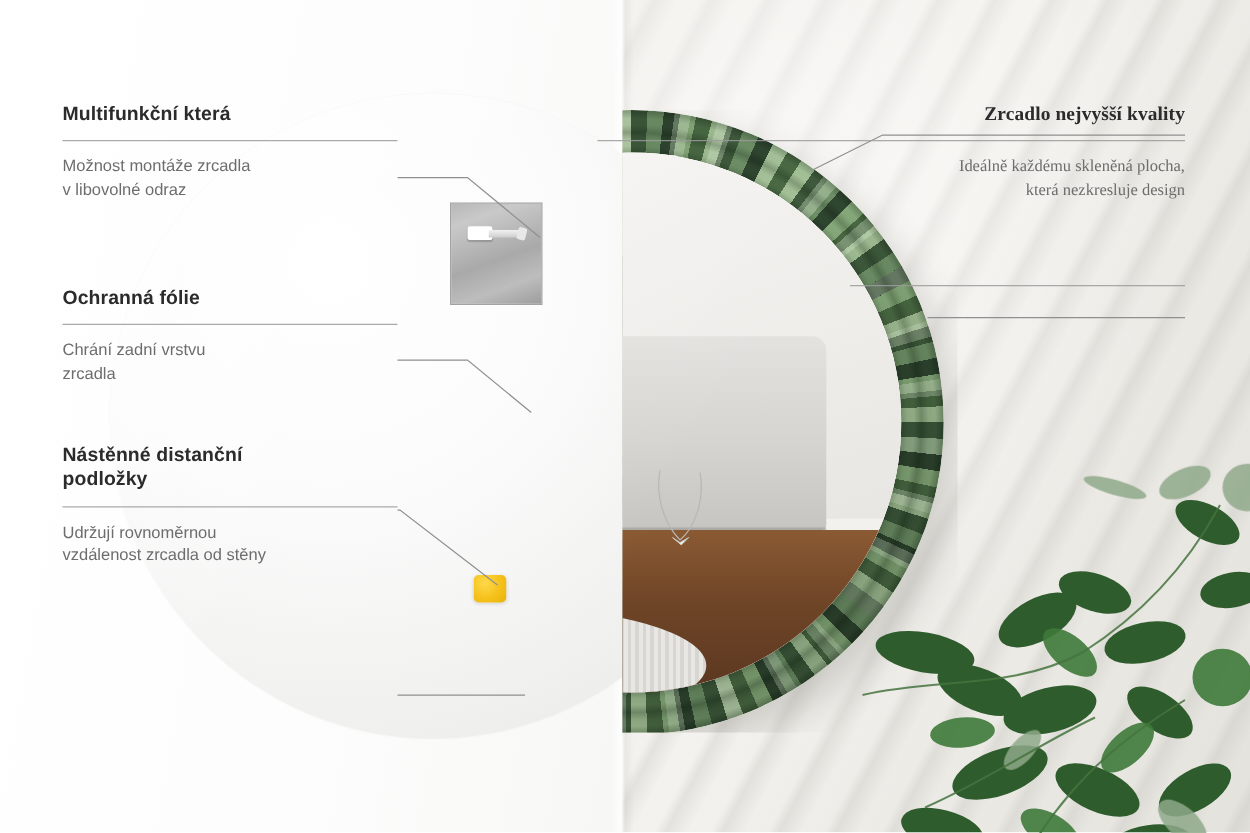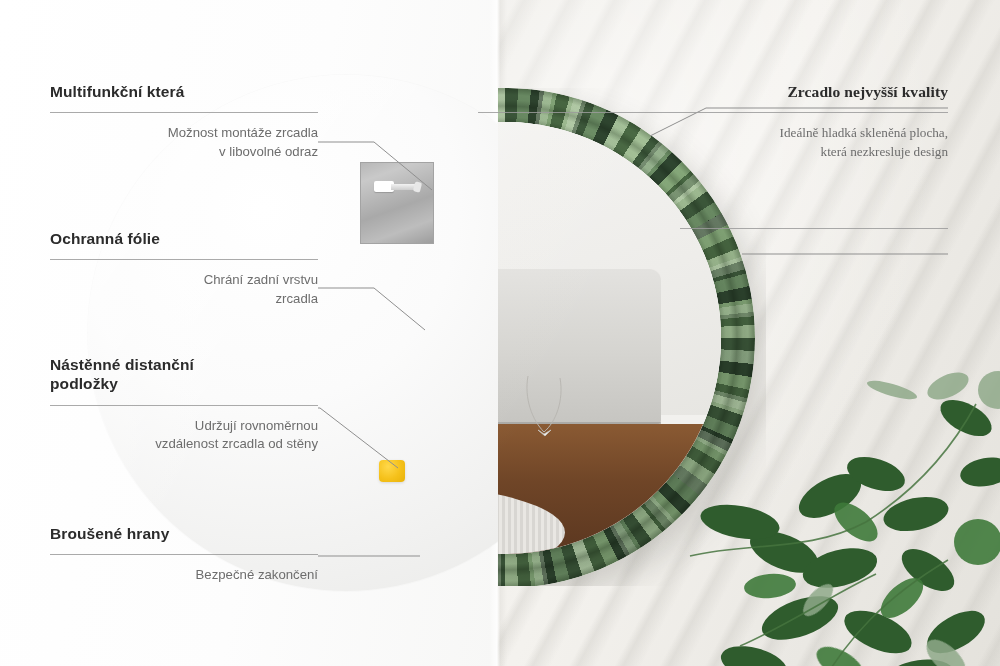--- a/index.html
+++ b/index.html
@@ -233,21 +233,20 @@
     color:#2b2b2b;
     letter-spacing:0.1px;
     line-height:1.25;
   }
   .callout p {
     margin:11px 0 0 0;
     font-size: 13.2px;
     font-weight: 400;
     color:#6d6d6d;
     line-height:1.42;
-    text-align:right;
   }
   .rule {
     height:1px;
     background:#9b9b9b;
     opacity:0.85;
   }
   .left-callout { left:50px; text-align:left; }
   .left-callout .rule { width:268px; }
   .right-callout { text-align:right;font-family:Liberation Serif, serif; }
 
@@ -390,33 +389,26 @@
       <span>Nástěnné distanční</span><br>
       <span>podložky</span>
     </h3>
     <div class="rule"></div>
     <p>
       <span>Udržují rovnoměrnou</span><br>
       <span>vzdálenost zrcadla od stěny</span>
     </p>
   </div>
 
-  <div class="callout left-callout c4">
-    <h3>Broušené hrany</h3>
-    <div class="rule"></div>
-    <p>
-      <span>Bezpečné zakončení</span>
-    </p>
-  </div>
 
   <div class="callout right-callout r1">
     <h3>Zrcadlo nejvyšší kvality</h3>
     <div class="rule"></div>
     <p>
-      <span>Ideálně hladká skleněná plocha,</span><br>
+      <span>Ideálně každému skleněná plocha,</span><br>
       <span>která nezkresluje design</span>
     </p>
   </div>
 
   <div class="callout right-callout r2">
     <div class="rule"></div>
   </div>
 
 </div>
 

